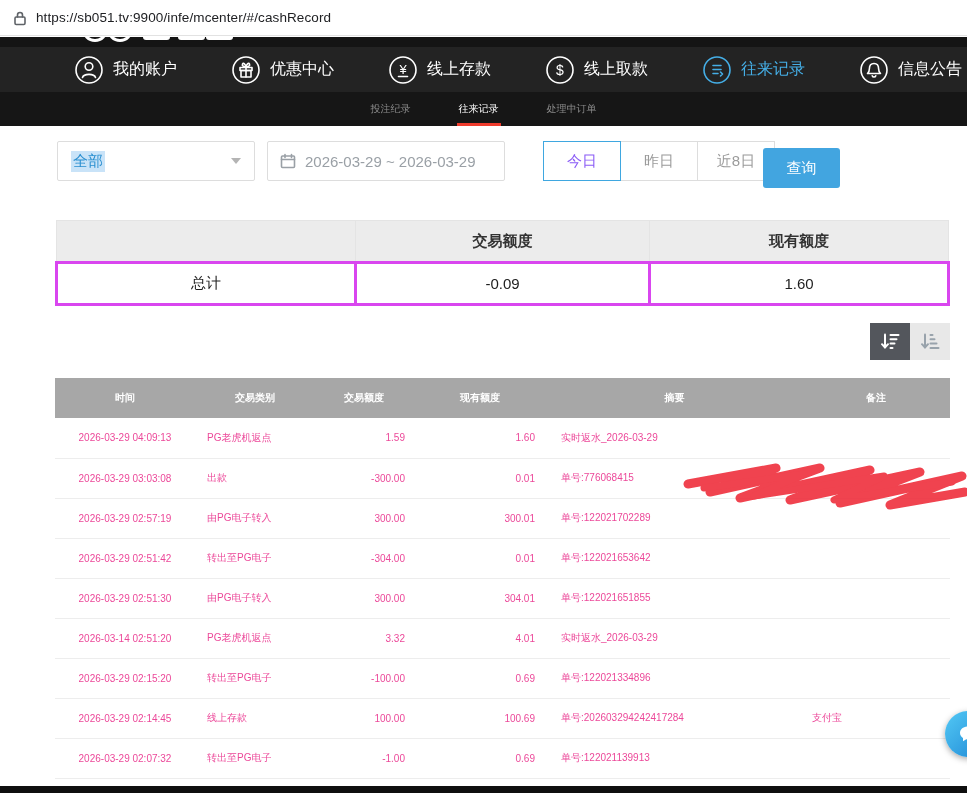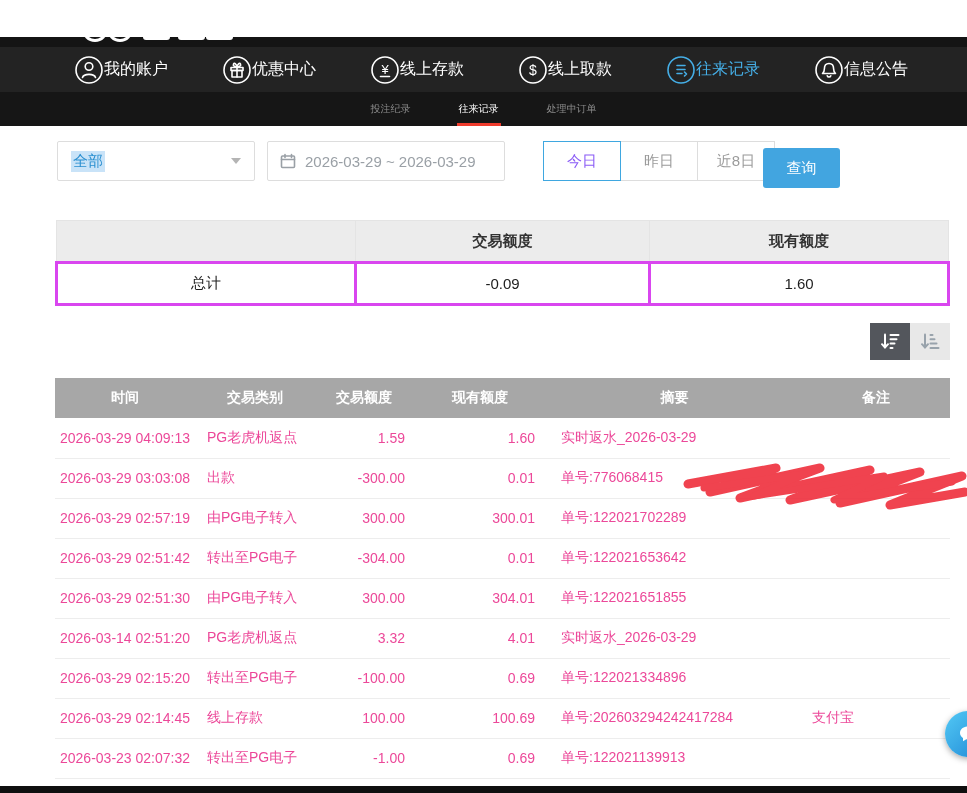--- a/index.html
+++ b/index.html
@@ -12,21 +12,21 @@
   .urlbar .url { font-size:13.5px; color:#202124; letter-spacing:.1px; }
 
   
   .logo-strip { position:absolute; top:37px; left:0; right:0; height:10px; background:#141414; overflow:hidden; }
   .logo-strip .ring { position:absolute; top:-21px; width:26px; height:26px; border:3px solid #fff; border-radius:50%; }
   .logo-strip .blk  { position:absolute; top:-19px; width:27px; height:22px; background:#fff; border-radius:3px; }
 
   
   .mainnav { position:absolute; top:47px; left:0; right:0; height:45px; background:#232323;
              display:flex; align-items:center; padding-left:74px; gap:54px; color:#fff; }
-  .nav-item { display:flex; align-items:center; font-size:16px; cursor:pointer; position:relative; white-space:nowrap; }
+  .nav-item { display:flex; align-items:center; gap:9px; font-size:16px; cursor:pointer; position:relative; white-space:nowrap; }
   .nav-item .nav-icon { display:flex; }
   .nav-item.active { color:#45aee6; }
 
   
   .subnav { position:absolute; top:92px; left:0; right:0; height:34px; background:#161616;
             display:flex; justify-content:center; gap:44px; }
   .subtab { font-size:10px; color:#8b8b8b; display:flex; align-items:center; position:relative; cursor:pointer; padding:0 2px; }
   .subtab.active { color:#fff; }
   .subtab.active::after { content:""; position:absolute; left:0; right:0; bottom:0; height:3px; background:#ef3b2d; }
 
@@ -52,21 +52,21 @@
   .summary th { background:#ececec; height:42px; font-weight:bold; color:#333; border:1px solid #e4e4e4; text-align:center; }
   .summary td { background:#fff; height:42px; color:#1e1e1e; border:3px solid #d946ef; text-align:center; }
 
   
   .sortbtns { position:absolute; top:323px; left:870px; display:flex; }
   .sortbtn { width:40px; height:37px; display:flex; align-items:center; justify-content:center; cursor:pointer; }
   .sortbtn.desc { background:#53565c; color:#fff; }
   .sortbtn.asc  { background:#e8e8e8; color:#98a2ab; }
 
   
-  .records { position:absolute; top:378px; left:55px; width:895px; border-collapse:collapse; font-size:14px; }
+  .records { position:absolute; top:378px; left:55px; width:895px; border-collapse:collapse; font-size:10px; }
   .records th { background:#a7a7a7; color:#fff; height:40px; font-weight:bold; text-align:center; }
   .records td { height:40px; border-bottom:1px solid #ededed; background:#fff; color:#ec4899;margin-top:22px; }
   .records td.c-time    { text-align:center; }
   .records td.c-type    { padding-left:12px; }
   .records td.c-amount  { text-align:right; padding-right:8px; }
   .records td.c-balance { text-align:right; padding-right:12px; }
   .records td.c-summary { padding-left:14px; }
   .records td.c-remark  { padding-left:10px; }
 
   
@@ -79,20 +79,27 @@
 
   .bottom-bar { position:absolute; top:786px; left:0; right:0; height:7px; background:#0f0f0f; }
 
   svg.lineicon { stroke:currentColor; fill:none; stroke-width:1.6; stroke-linecap:round; stroke-linejoin:round; }
 </style>
 </head>
 <body>
 
 <div class="screen">
 
+  <div class="urlbar">
+    <svg class="lineicon" width="14" height="16" viewBox="0 0 14 16" style="color:#5f6368;">
+      <rect x="2" y="7" width="10" height="7.5" rx="1.2"></rect>
+      <path d="M4.5 7V5a2.5 2.5 0 0 1 5 0v2"></path>
+    </svg>
+    <span class="url">https://sb051.tv:9900/infe/mcenter/#/cashRecord</span>
+  </div>
 
   <div class="logo-strip">
     <span class="ring" style="left:82px;"></span>
     <span class="ring" style="left:107px;"></span>
     <span class="blk" style="left:143px;"></span>
     <span class="blk" style="left:178px;"></span>
     <span class="blk" style="left:206px;"></span>
   </div>
 
   <nav class="mainnav">
@@ -302,21 +309,21 @@
     </tr>
         <tr>
       <td class="c-time">2026-03-29 02:14:45</td>
       <td class="c-type">线上存款</td>
       <td class="c-amount">100.00</td>
       <td class="c-balance">100.69</td>
       <td class="c-summary">单号:202603294242417284</td>
       <td class="c-remark">支付宝</td>
     </tr>
         <tr>
-      <td class="c-time">2026-03-23 02:07:32</td>
+      <td class="c-time">2026-03-29 02:07:32</td>
       <td class="c-type">转出至PG电子</td>
       <td class="c-amount">-1.00</td>
       <td class="c-balance">0.69</td>
       <td class="c-summary">单号:122021139913</td>
       <td class="c-remark"></td>
     </tr>
       </tbody>
   </table>
 
   <svg class="scribble" viewBox="0 0 287 64">

